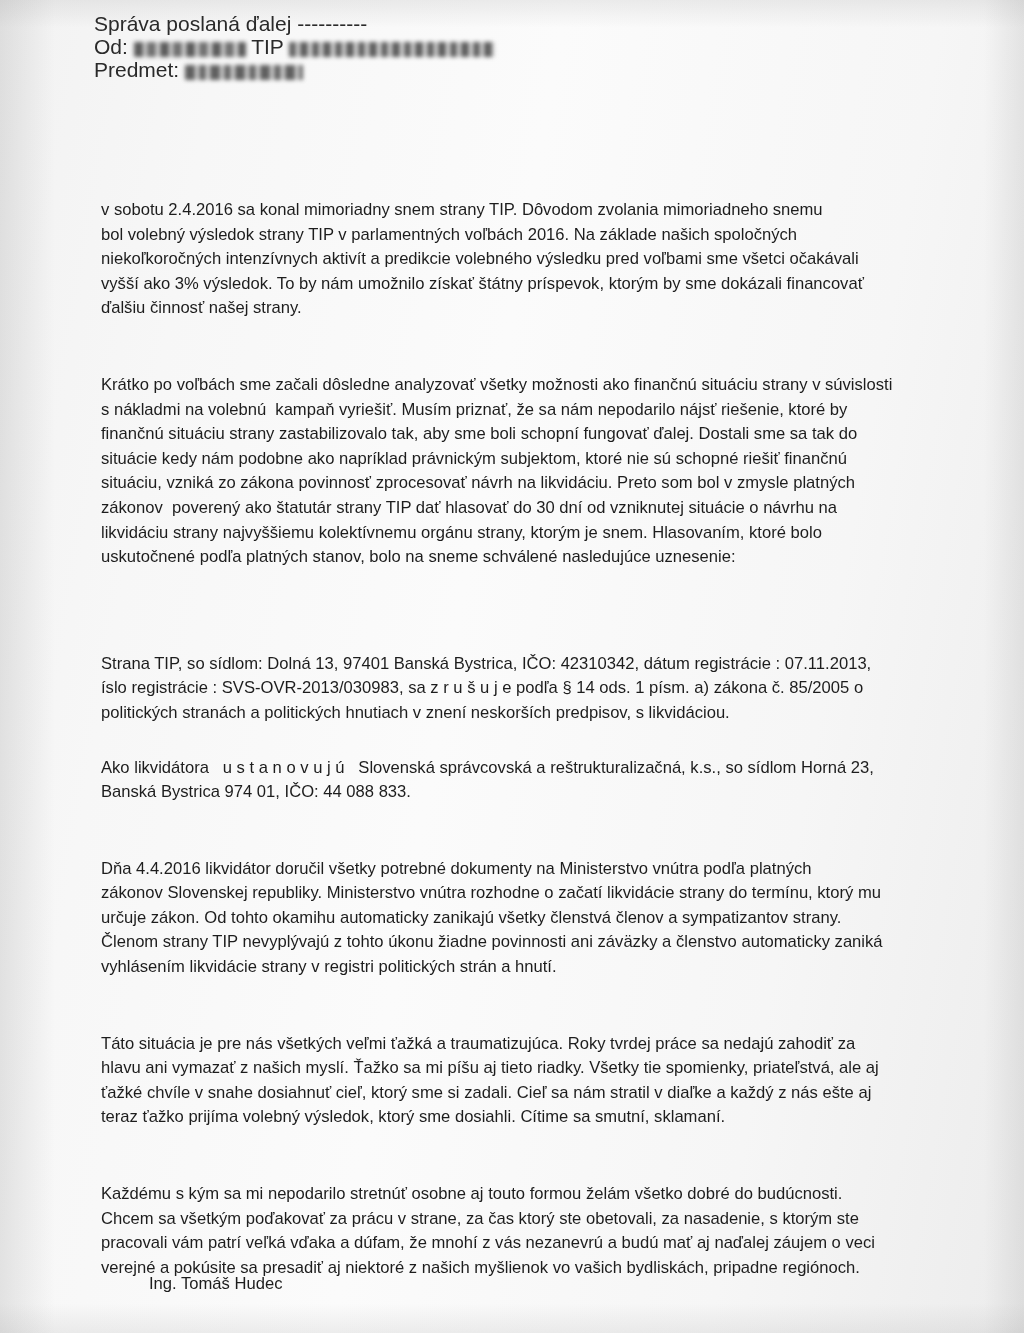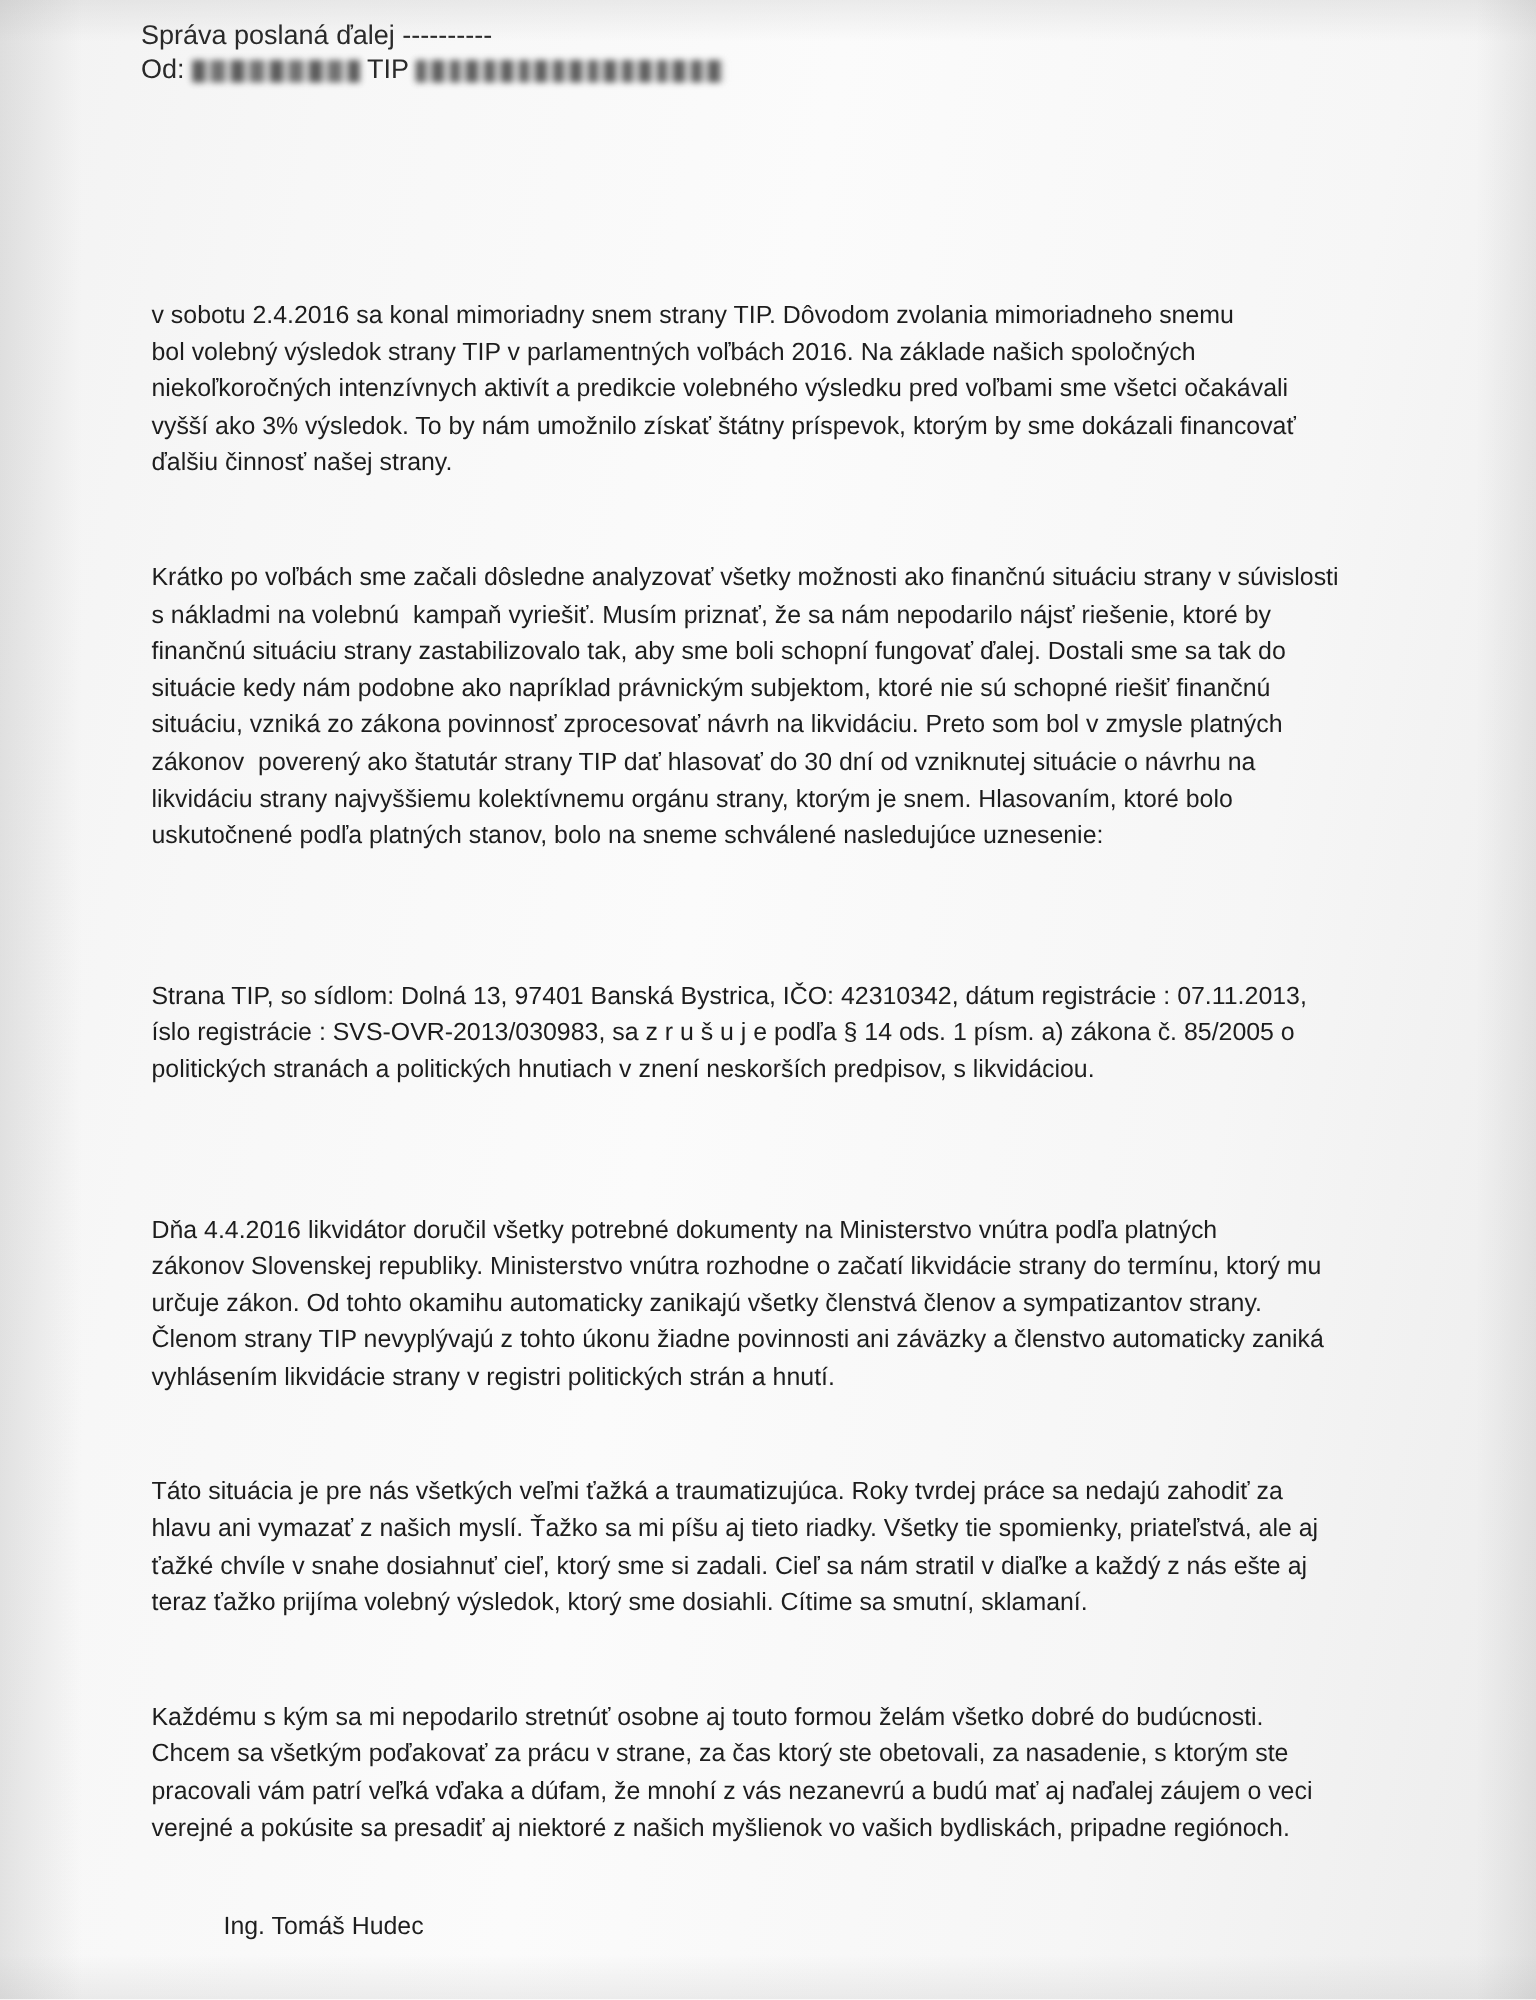--- a/index.html
+++ b/index.html
@@ -32,21 +32,21 @@
       linear-gradient(to left, rgba(150,150,150,0.18) 0px, rgba(255,255,255,0) 40px),
       linear-gradient(to bottom, rgba(160,160,160,0.18) 0px, rgba(255,255,255,0) 28px),
       linear-gradient(to top, rgba(160,160,160,0.16) 0px, rgba(255,255,255,0) 30px);
     pointer-events: none;
   }
 
   .header-block {
     position: absolute;
     left: 94px;
     top: 12px;
-    font-size: 18px;
+    font-size: 21px;
     line-height: 23px;
     color: #2a2a2a;
   }
   .header-line {
     white-space: nowrap;
     display: block;
   }
   .header-line .lbl { }
   .redacted {
     display: inline-block;
@@ -106,20 +106,24 @@
 <div class="page">
 
   <div class="header-block">
     <span class="header-line">Správa poslaná ďalej ----------</span>
     <span class="header-line">
       <span class="lbl">Od:</span>
       <span class="redacted red-name"></span>
       <span class="lbl">TIP</span>
       <span class="redacted red-email"></span>
     </span>
+    <span class="header-line">
+      <span class="lbl">Predmet:</span>
+      <span class="redacted red-subject"></span>
+    </span>
   </div>
 
   <div class="body-block">
     <div class="gap-lg"></div>
     <p class="para">v sobotu 2.4.2016 sa konal mimoriadny snem strany TIP. Dôvodom zvolania mimoriadneho snemu
 bol volebný výsledok strany TIP v parlamentných voľbách 2016. Na základe našich spoločných
 niekoľkoročných intenzívnych aktivít a predikcie volebného výsledku pred voľbami sme všetci očakávali
 vyšší ako 3% výsledok. To by nám umožnilo získať štátny príspevok, ktorým by sme dokázali financovať
 ďalšiu činnosť našej strany.</p>
     <div class="gap-xl"></div>
@@ -130,20 +134,22 @@
 situáciu, vzniká zo zákona povinnosť zprocesovať návrh na likvidáciu. Preto som bol v zmysle platných
 zákonov  poverený ako štatutár strany TIP dať hlasovať do 30 dní od vzniknutej situácie o návrhu na
 likvidáciu strany najvyššiemu kolektívnemu orgánu strany, ktorým je snem. Hlasovaním, ktoré bolo
 uskutočnené podľa platných stanov, bolo na sneme schválené nasledujúce uznesenie:</p>
     <div class="gap-xl"></div>
     <div class="gap-md"></div>
     <p class="para">Strana TIP, so sídlom: Dolná 13, 97401 Banská Bystrica, IČO: 42310342, dátum registrácie : 07.11.2013,
 íslo registrácie : SVS-OVR-2013/030983, sa z r u š u j e podľa § 14 ods. 1 písm. a) zákona č. 85/2005 o
 politických stranách a politických hnutiach v znení neskorších predpisov, s likvidáciou.</p>
     <div class="gap-md"></div>
+    <p class="para">Ako likvidátora   u s t a n o v u j ú   Slovenská správcovská a reštrukturalizačná, k.s., so sídlom Horná 23,
+Banská Bystrica 974 01, IČO: 44 088 833.</p>
     <div class="gap-xl"></div>
     <p class="para">Dňa 4.4.2016 likvidátor doručil všetky potrebné dokumenty na Ministerstvo vnútra podľa platných
 zákonov Slovenskej republiky. Ministerstvo vnútra rozhodne o začatí likvidácie strany do termínu, ktorý mu
 určuje zákon. Od tohto okamihu automaticky zanikajú všetky členstvá členov a sympatizantov strany.
 Členom strany TIP nevyplývajú z tohto úkonu žiadne povinnosti ani záväzky a členstvo automaticky zaniká
 vyhlásením likvidácie strany v registri politických strán a hnutí.</p>
     <div class="gap-xl"></div>
     <p class="para">Táto situácia je pre nás všetkých veľmi ťažká a traumatizujúca. Roky tvrdej práce sa nedajú zahodiť za
 hlavu ani vymazať z našich myslí. Ťažko sa mi píšu aj tieto riadky. Všetky tie spomienky, priateľstvá, ale aj
 ťažké chvíle v snahe dosiahnuť cieľ, ktorý sme si zadali. Cieľ sa nám stratil v diaľke a každý z nás ešte aj

